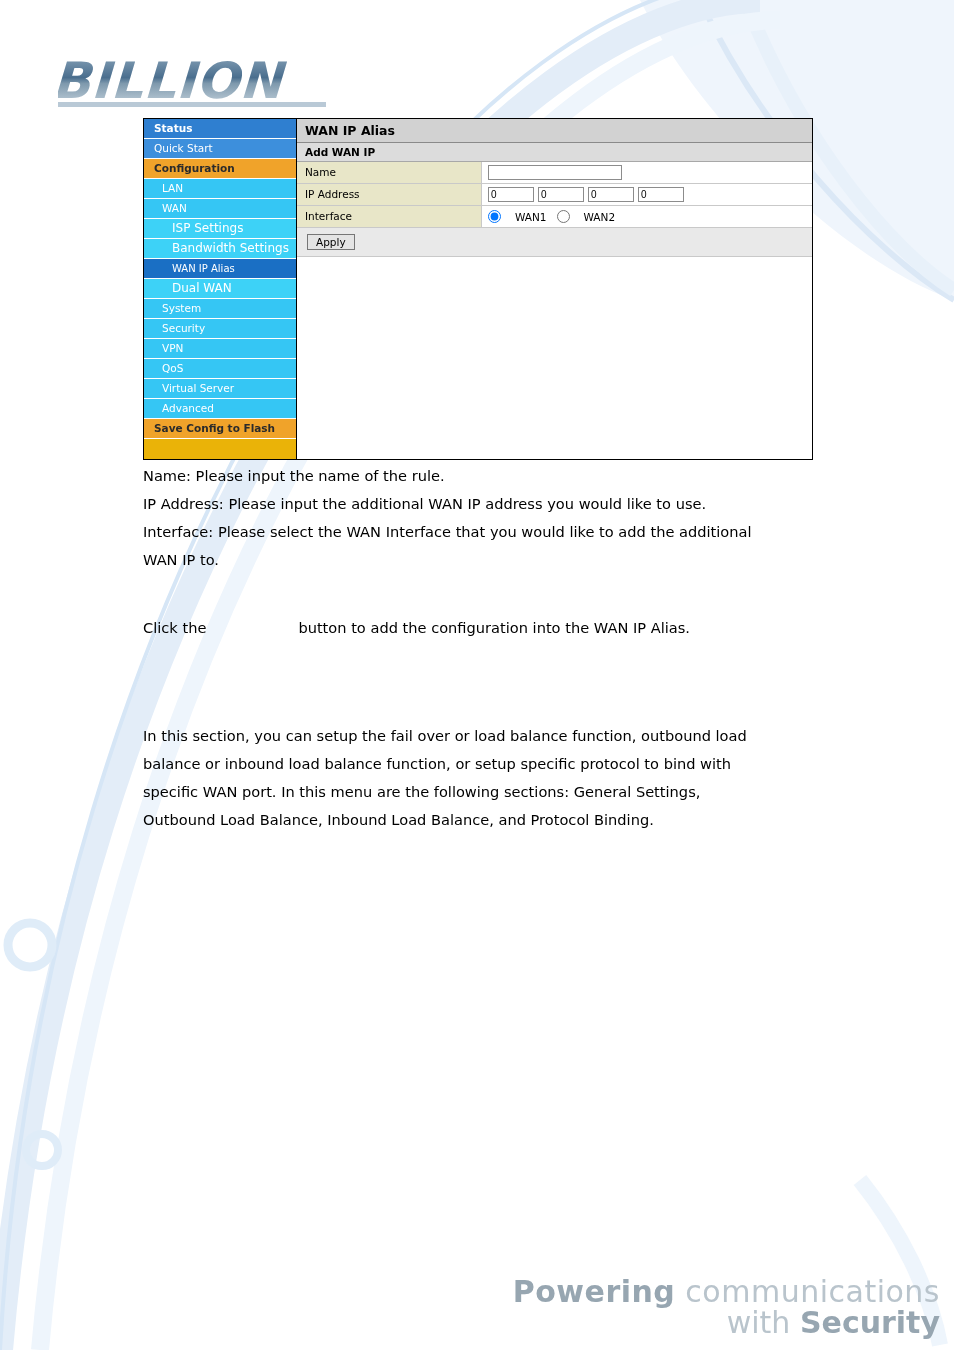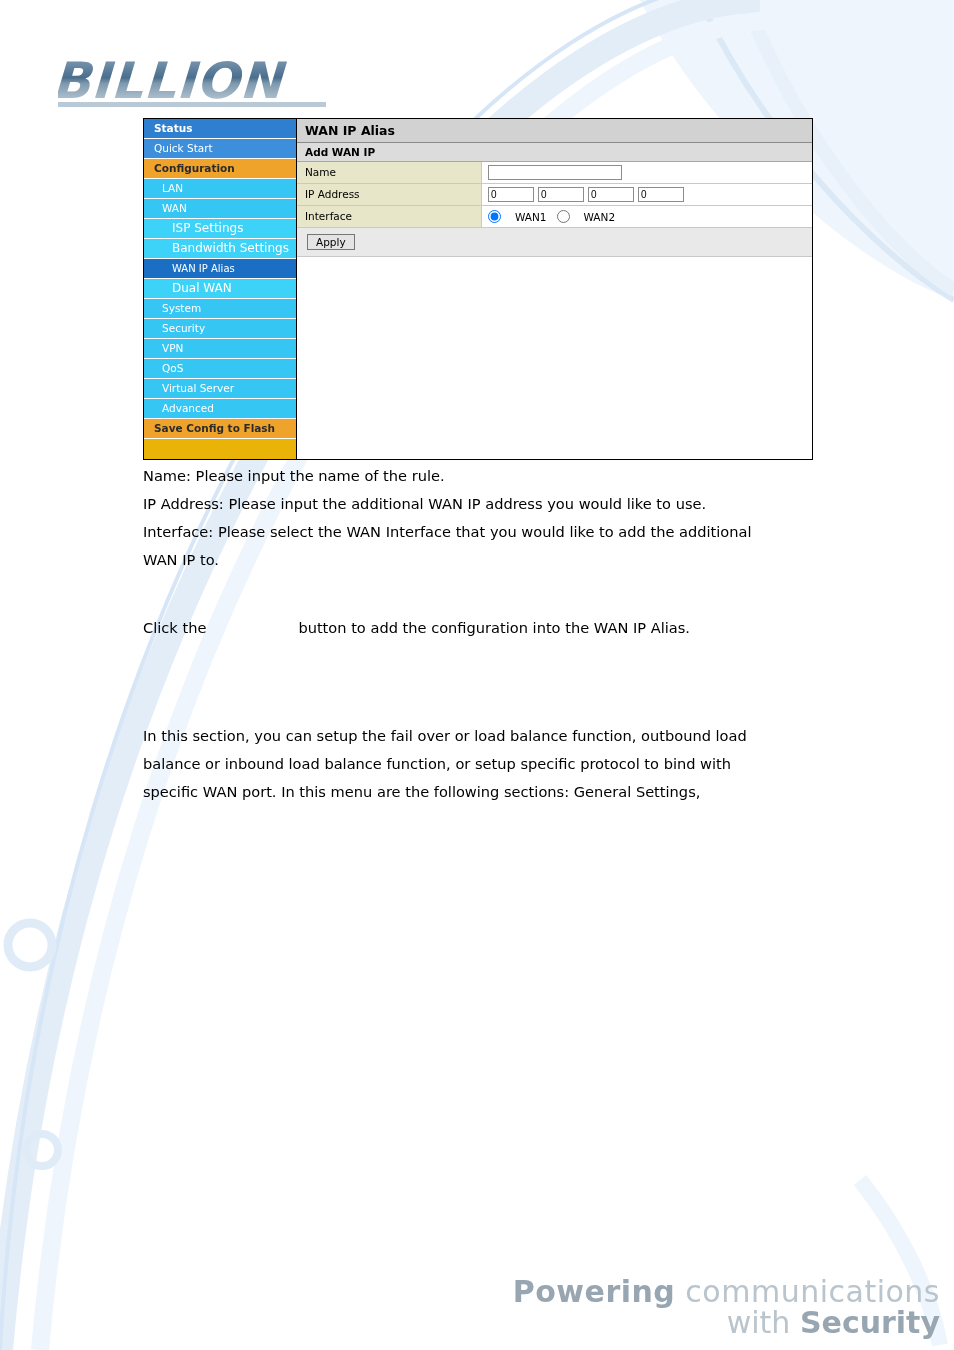--- a/index.html
+++ b/index.html
@@ -313,20 +313,21 @@
     <span>Click the</span>
     <span class="click-gap"></span>
     <span>button to add the configuration into the WAN IP Alias.</span>
   </div>
 </div>
 
 <div class="doc-text blk-3">
   <div>In this section, you can setup the fail over or load balance function, outbound load</div>
   <div>balance or inbound load balance function, or setup specific protocol to bind with</div>
   <div>specific WAN port. In this menu are the following sections: General Settings,</div>
+  <div>Outbound Load Balance, Inbound Load Balance, and Protocol Binding.</div>
 </div>
 
 <div class="footer">
   <div class="l1">
     <b>Powering</b>
     <span>communications</span>
   </div>
   <div class="l2">
     <span>with</span>
     <b>Security</b>

